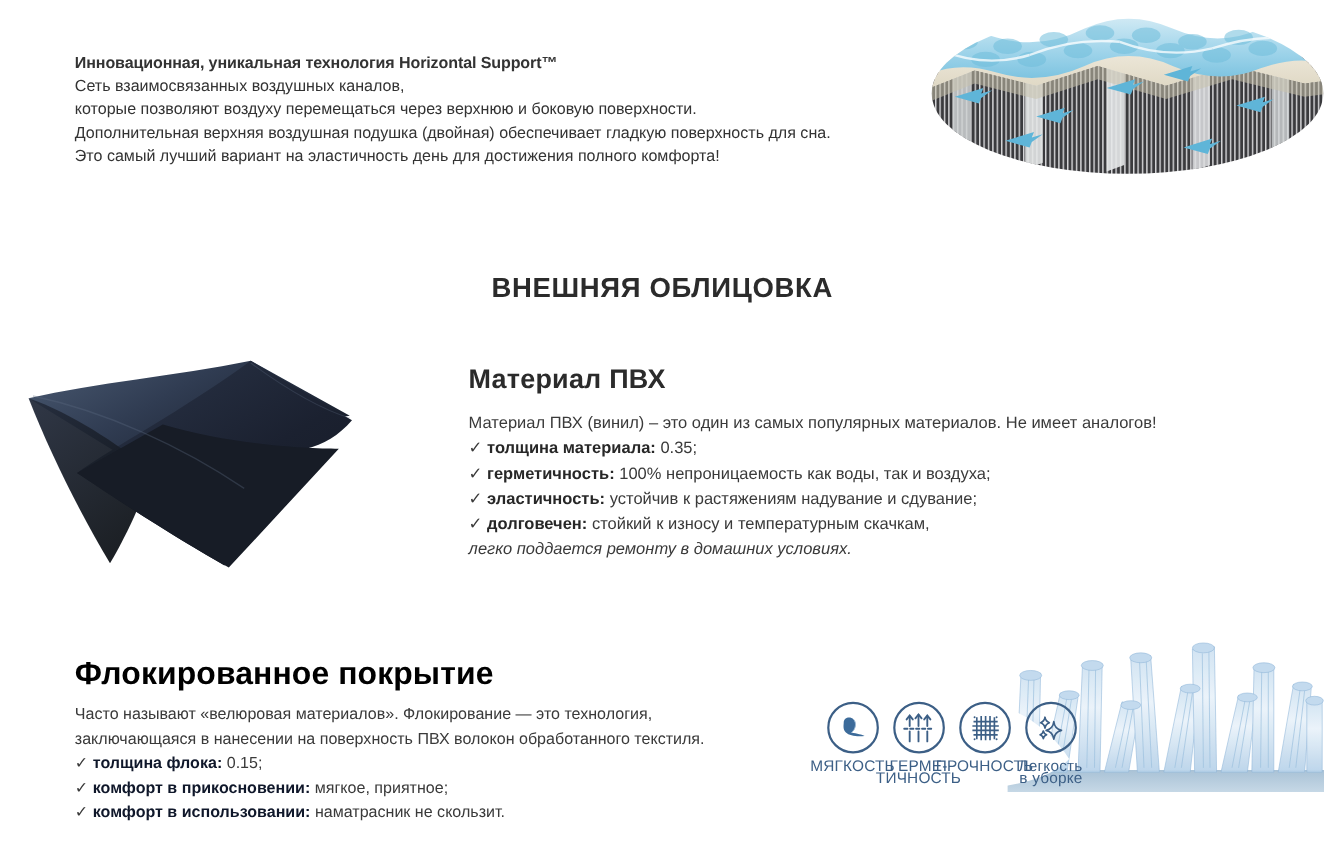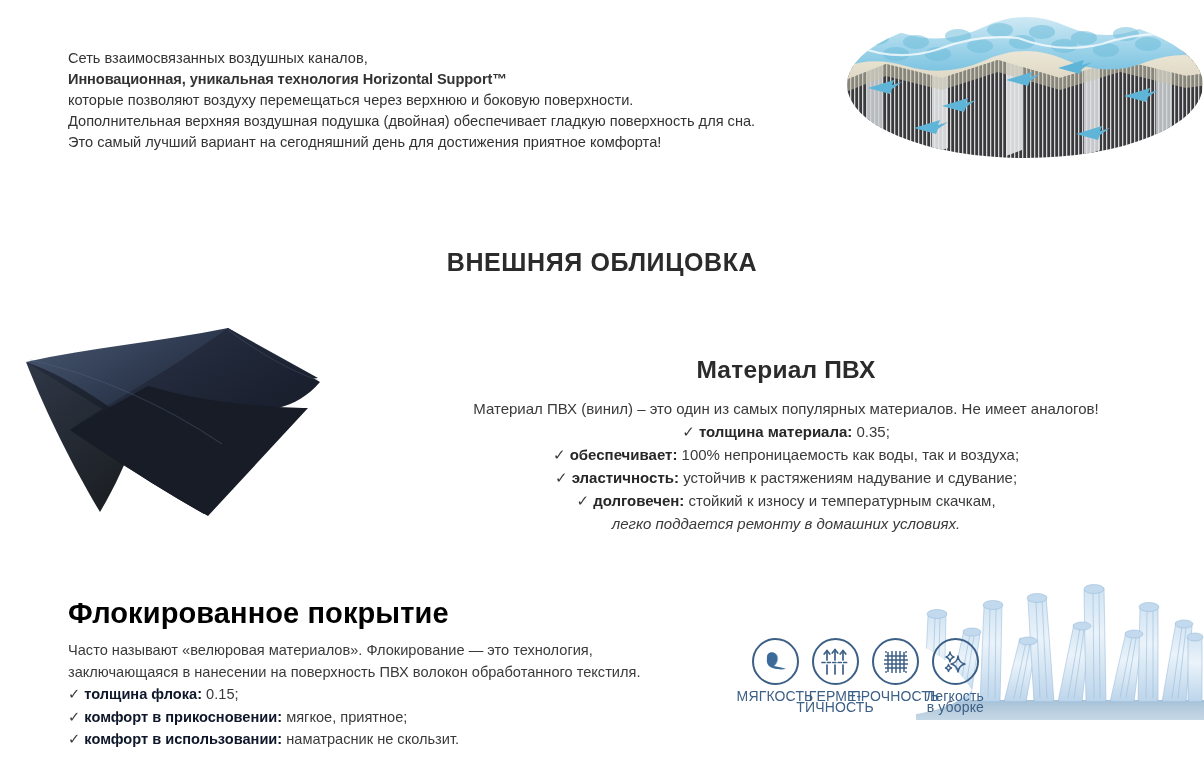--- a/index.html
+++ b/index.html
@@ -60,23 +60,23 @@
   #pvc-sheet-image {
     left: 8px;
     top: 312px;
     width: 400px;
     height: 212px;
   }
 
   
   #pvc-block {
     right: 58px;
-    top: 356px;
+    top: 332px;
     width: 720px;
-    text-align: center;
+    text-align: left;
   }
   #pvc-title {
     font-size: 24.5px;
     font-weight: bold;
     letter-spacing: 0.2px;
     color: #2b2b2b;
     line-height: 28px;
     margin-bottom: 13px;
   }
   #pvc-block .plain-line {
@@ -165,25 +165,25 @@
     text-align: center;
     color: #3c5f86;
     line-height: 10.5px;
   }
   .badge.lower .cap { text-transform: none; text-align: right; }
 </style>
 </head>
 <body>
 
 <div class="abs" id="top-text-block">
+  <span class="line headline">Инновационная, уникальная технология Horizontal Support™</span>
   <span class="line">Сеть взаимосвязанных воздушных каналов,</span>
-  <span class="line headline">Инновационная, уникальная технология Horizontal Support™</span>
   <span class="line">которые позволяют воздуху перемещаться через верхнюю и боковую поверхности.</span>
   <span class="line">Дополнительная верхняя воздушная подушка (двойная) обеспечивает гладкую поверхность для сна.</span>
-  <span class="line">Это самый лучший вариант на сегодняшний день для достижения приятное комфорта!</span>
+  <span class="line">Это самый лучший вариант на эластичность день для достижения полного комфорта!</span>
 </div>
 
 <div class="abs" id="hero-airflow-image">
   <svg width="358" height="150" viewBox="0 0 358 150">
     <defs>
       <clipPath id="ellipseClip">
         <ellipse cx="179" cy="75" rx="178" ry="73"></ellipse>
       </clipPath>
       <linearGradient id="topBlue" x1="0" y1="0" x2="0" y2="1">
         <stop offset="0%" stop-color="#cfe9f4"></stop>
@@ -305,21 +305,21 @@
   <div class="plain-line">Материал ПВХ (винил) – это один из самых популярных материалов. Не имеет аналогов!</div>
 
   <div class="feat">
     <span class="check">✓</span>
     <span class="lab">толщина материала:</span>
     <span>0.35;</span>
   </div>
 
   <div class="feat">
     <span class="check">✓</span>
-    <span class="lab">обеспечивает:</span>
+    <span class="lab">герметичность:</span>
     <span>100% непроницаемость как воды, так и воздуха;</span>
   </div>
 
   <div class="feat">
     <span class="check">✓</span>
     <span class="lab">эластичность:</span>
     <span>устойчив к растяжениям надувание и сдувание;</span>
   </div>
 
   <div class="feat">

